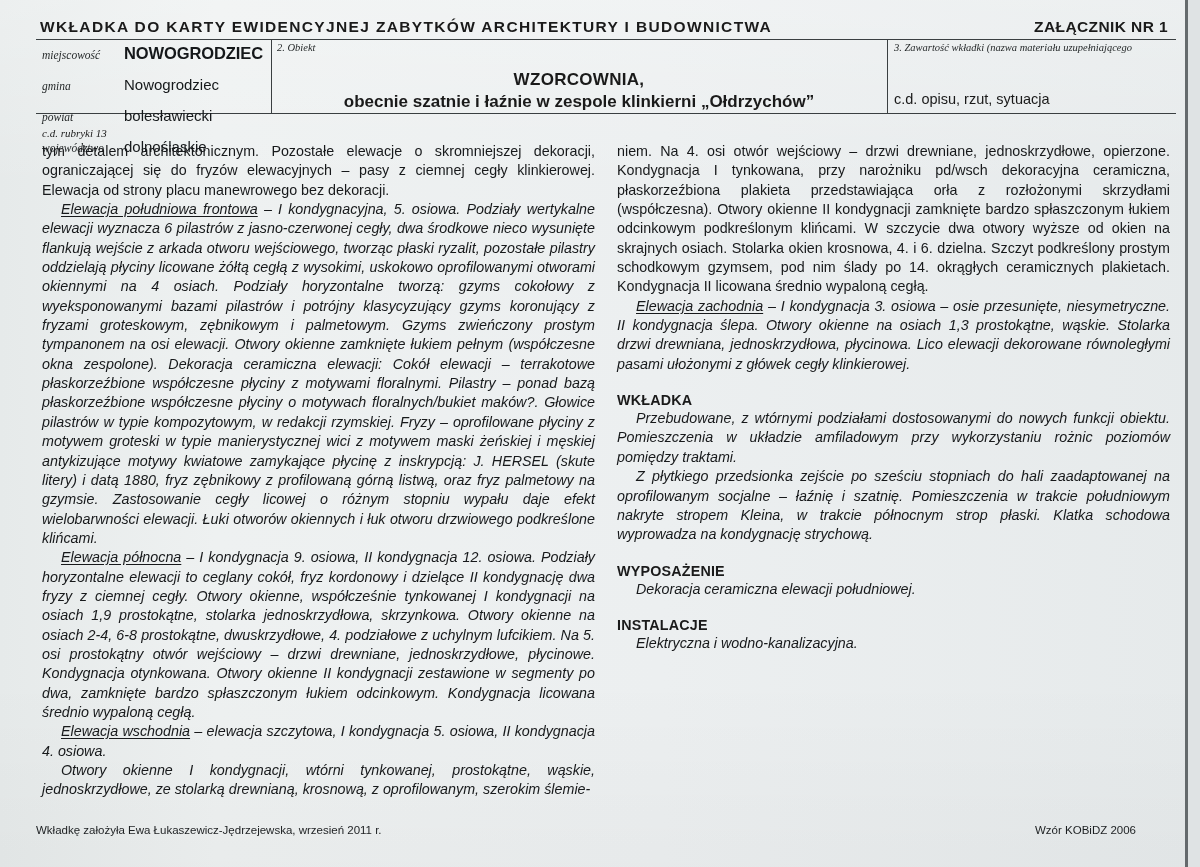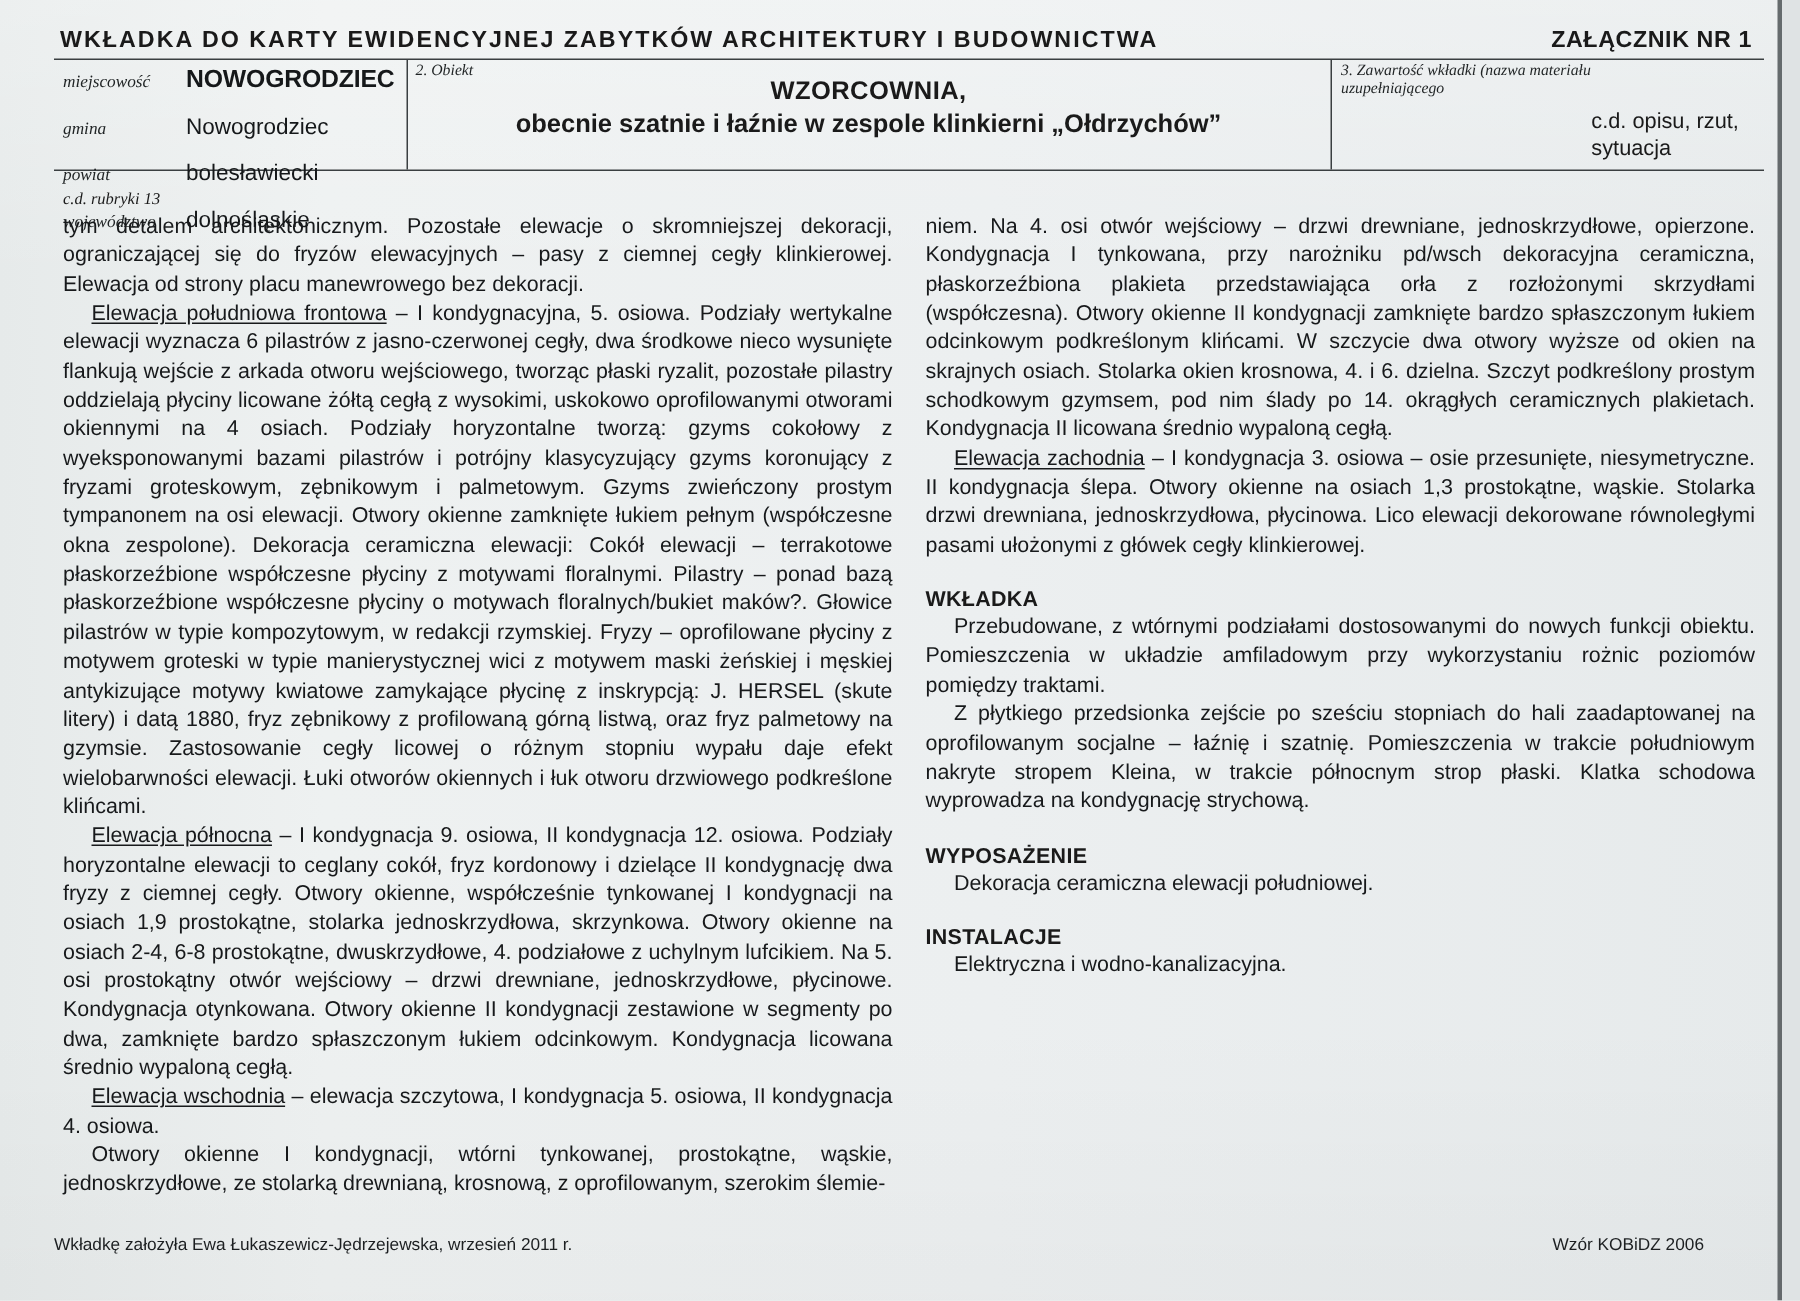--- a/index.html
+++ b/index.html
@@ -135,42 +135,42 @@
     font-style: italic;
     font-size: 10.5px;
     color: #1f2324;
     line-height: 12px;
   }
   .obj-name-wrap {
     flex: 1;
     display: flex;
     flex-direction: column;
     align-items: center;
-    justify-content: flex-start;
+    justify-content: flex-end;
     margin-top: -4px;
   }
   .obj-line1 {
     font-size: 17px;
     font-weight: 700;
     letter-spacing: .3px;
     line-height: 22px;
   }
   .obj-line2 {
     font-size: 17px;
     font-weight: 700;
     letter-spacing: 0px;
     line-height: 22px;
     white-space: nowrap;
   }
 
   .cell-content {
     width: 288px;
     padding: 2px 6px 0 6px;
     display: flex;
-    flex-direction: row;
+    flex-direction: column;
   }
   .content-val {
     font-size: 14.5px;
     margin-top: auto;
     margin-bottom: 5px;
     line-height: 18px;
   }
 
   
   .body-area {
@@ -196,21 +196,21 @@
   }
   .col p {
     margin: 0;
     font-size: 14.3px;
     line-height: 19.35px;
     text-align: justify;
     text-justify: inter-word;
     color: #17191b;
     hyphens: none;
   }
-  .col p.indent { text-indent: 19px; }
+  .col p.indent { text-indent: 19px; font-style: italic; }
   .u { text-decoration: underline; text-underline-offset: 2px; }
 
   h3.sect {
     margin: 18px 0 0 0;
     font-size: 14.3px;
     font-weight: 700;
     letter-spacing: .2px;
   }
   h3.sect + p { margin-top: 1px; }
 

